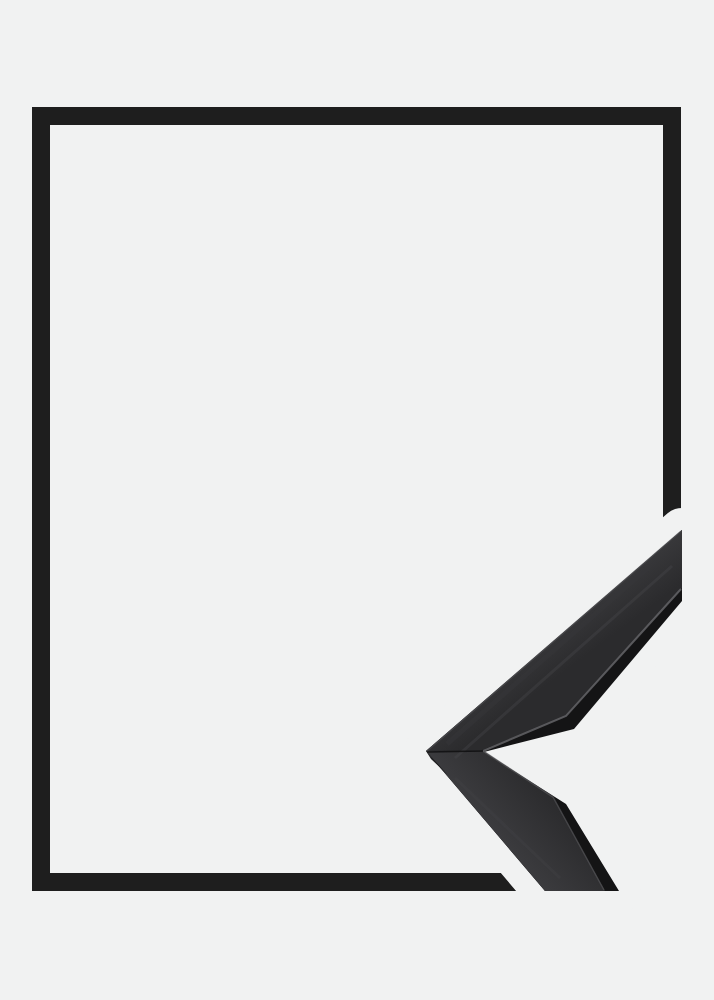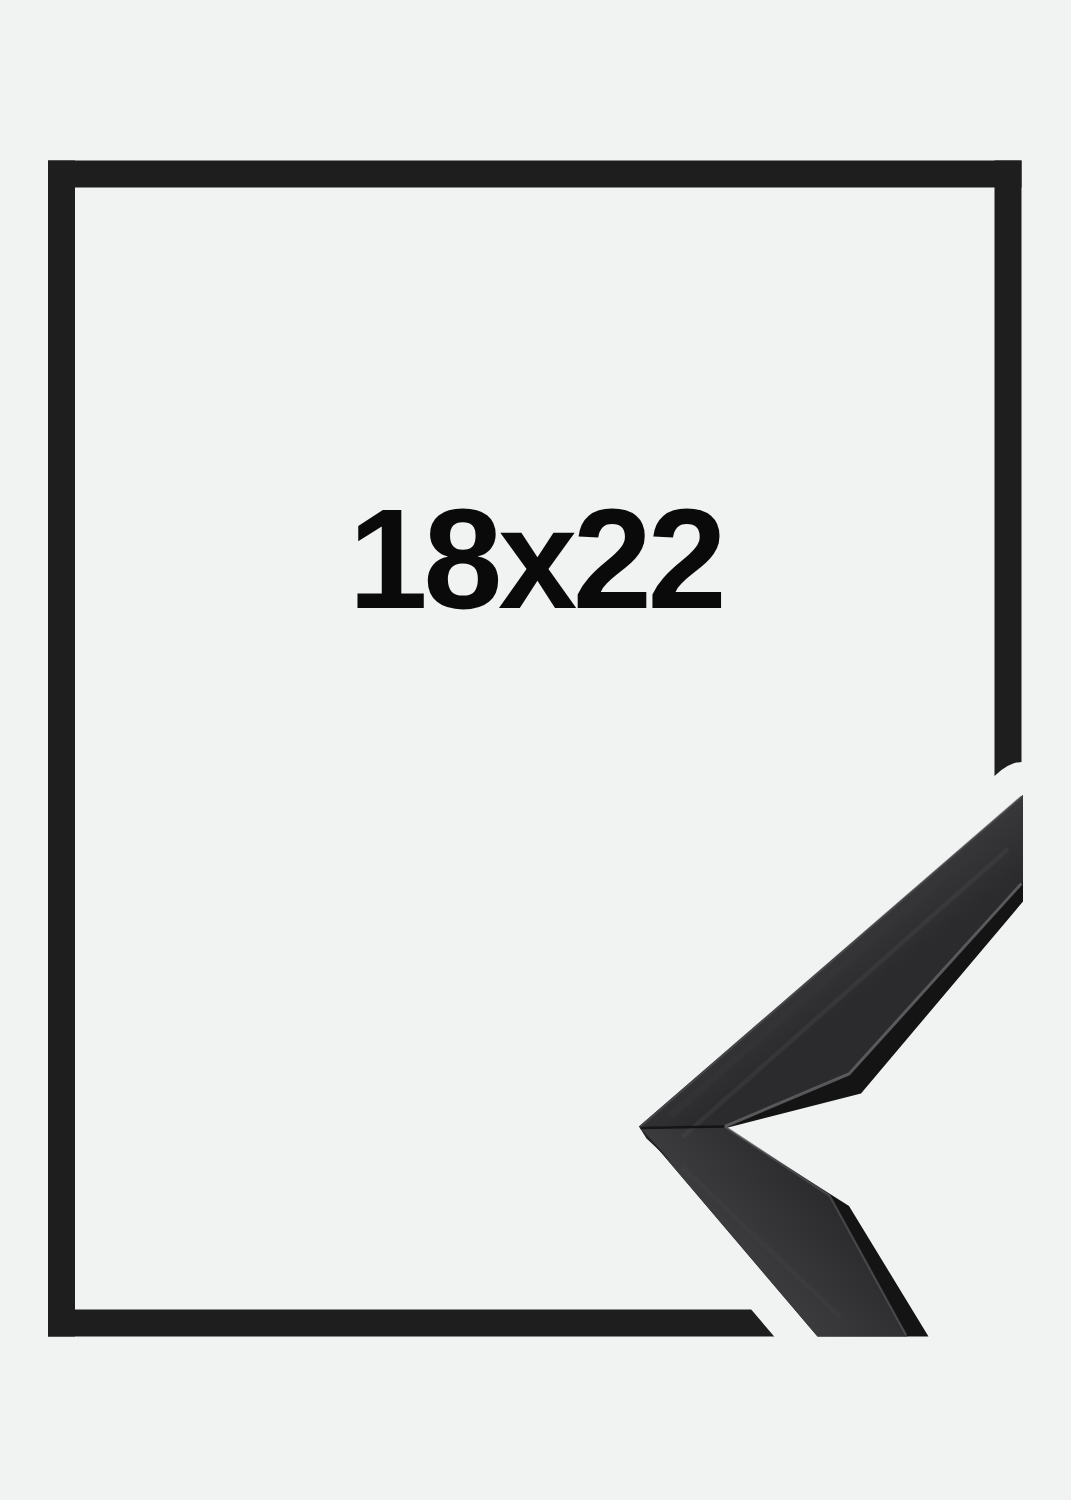--- a/index.html
+++ b/index.html
@@ -76,16 +76,15 @@
 
       <line x1="427" y1="752" x2="483" y2="751" stroke="#0c0c0d" stroke-width="1.6" opacity="0.8"></line>
 
       <polygon points="426,751 448,775 431,759" fill="#202022"></polygon>
 
       <line x1="427" y1="751" x2="681" y2="531" stroke="#57575b" stroke-width="1.5" opacity="0.55"></line>
     </g>
   </svg>
 
   <div class="label-block">
-    <div>18x22</div>
   </div>
 
 </div>
 
 </body></html>

